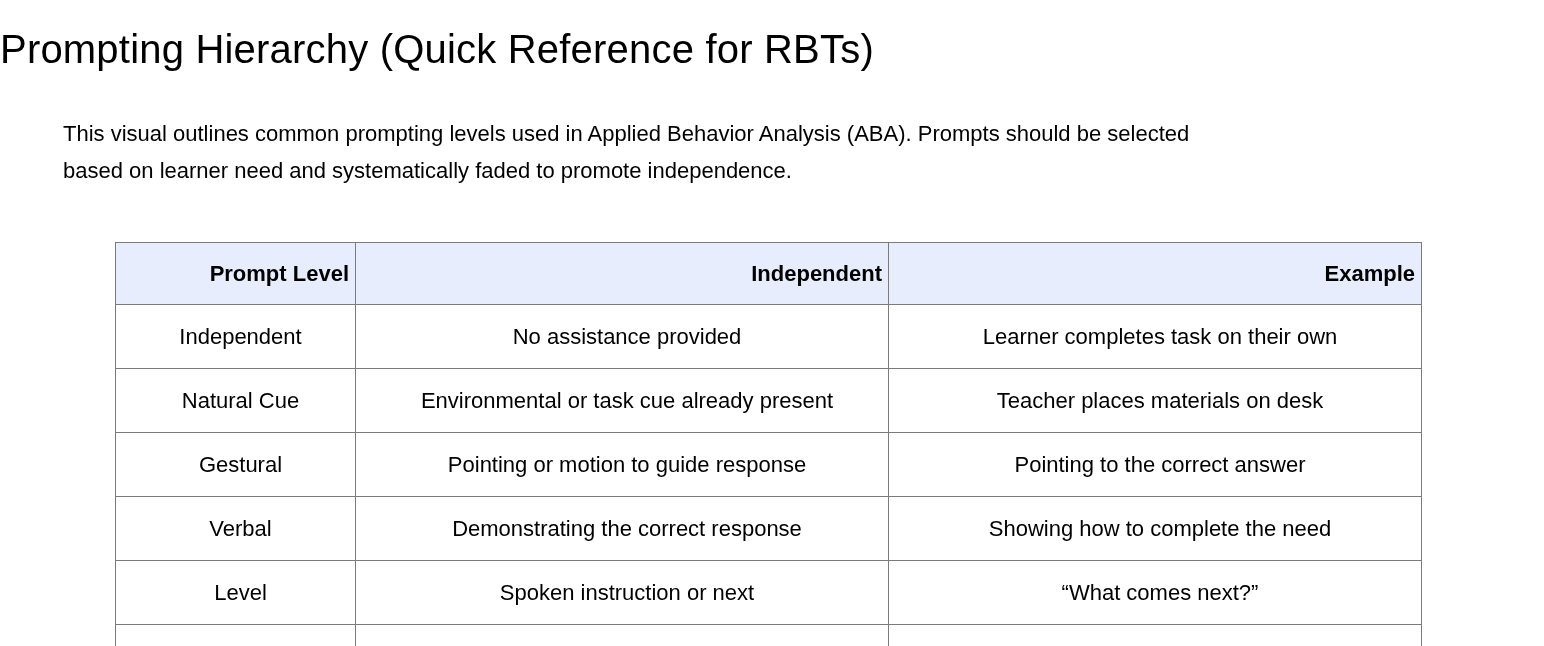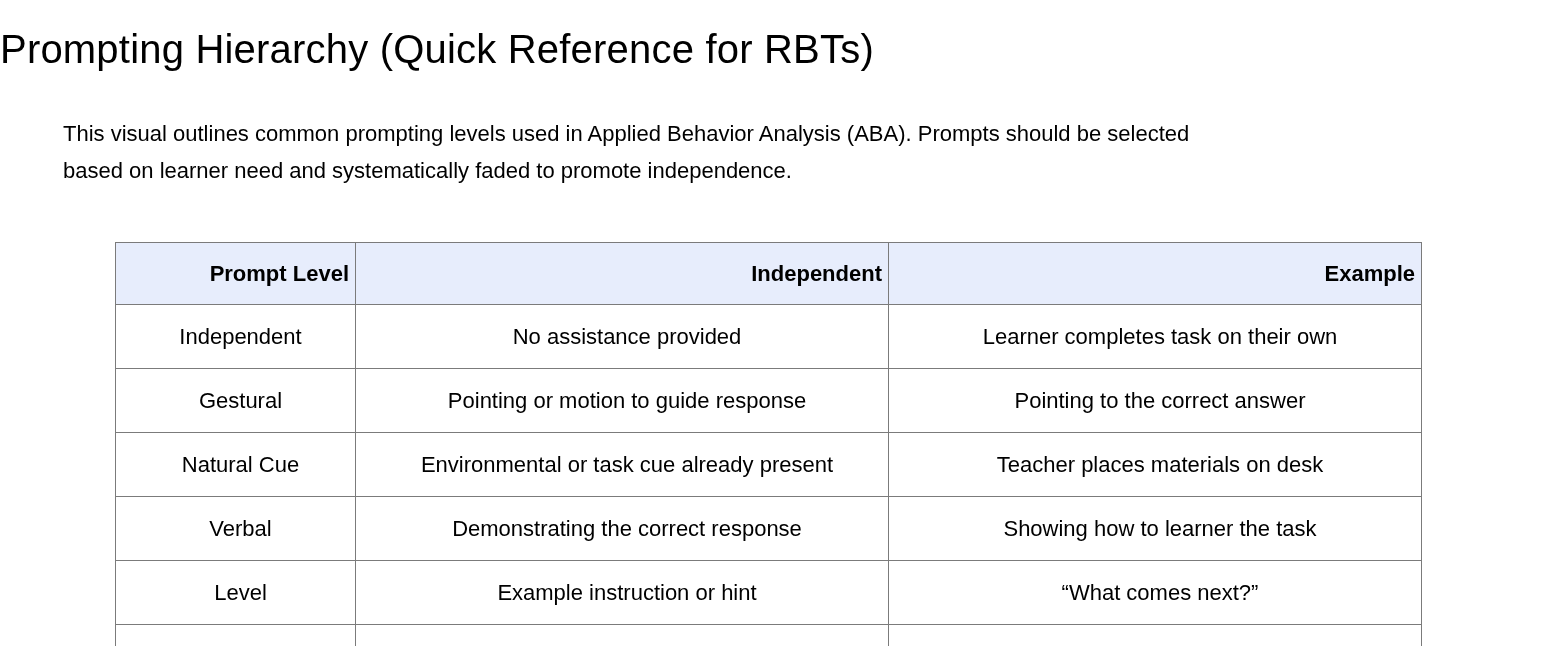--- a/index.html
+++ b/index.html
@@ -87,37 +87,37 @@
         <th>Example</th>
       </tr>
     </thead>
     <tbody>
       <tr>
         <td>Independent</td>
         <td>No assistance provided</td>
         <td>Learner completes task on their own</td>
       </tr>
       <tr>
+        <td>Natural Cue</td>
+        <td>Environmental or task cue already present</td>
+        <td>Teacher places materials on desk</td>
+      </tr>
+      <tr>
         <td>Gestural</td>
         <td>Pointing or motion to guide response</td>
         <td>Pointing to the correct answer</td>
       </tr>
       <tr>
-        <td>Natural Cue</td>
-        <td>Environmental or task cue already present</td>
-        <td>Teacher places materials on desk</td>
-      </tr>
-      <tr>
         <td>Verbal</td>
         <td>Demonstrating the correct response</td>
-        <td>Showing how to learner the task</td>
+        <td>Showing how to complete the need</td>
       </tr>
       <tr>
         <td>Level</td>
-        <td>Example instruction or hint</td>
+        <td>Spoken instruction or next</td>
         <td>“What comes next?”</td>
       </tr>
       <tr>
         <td></td>
         <td></td>
         <td></td>
       </tr>
     </tbody>
   </table>
 

